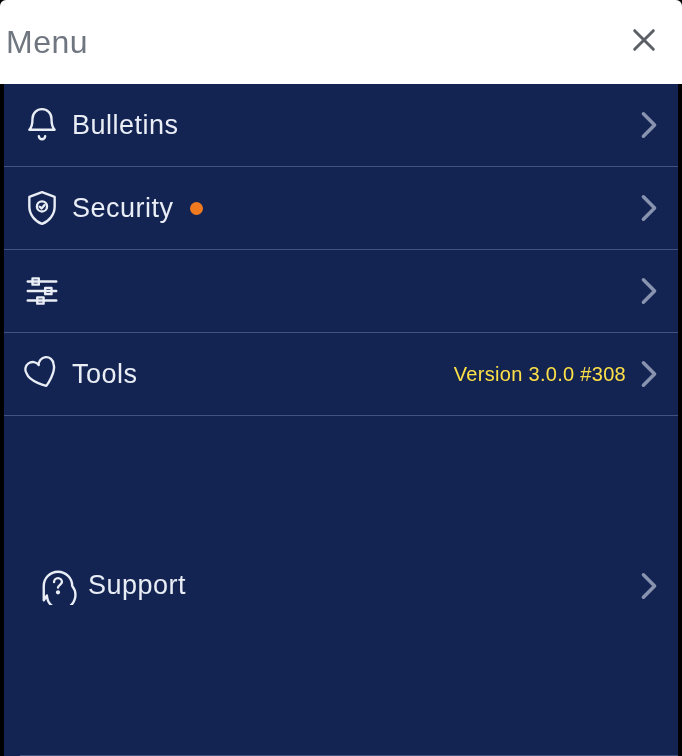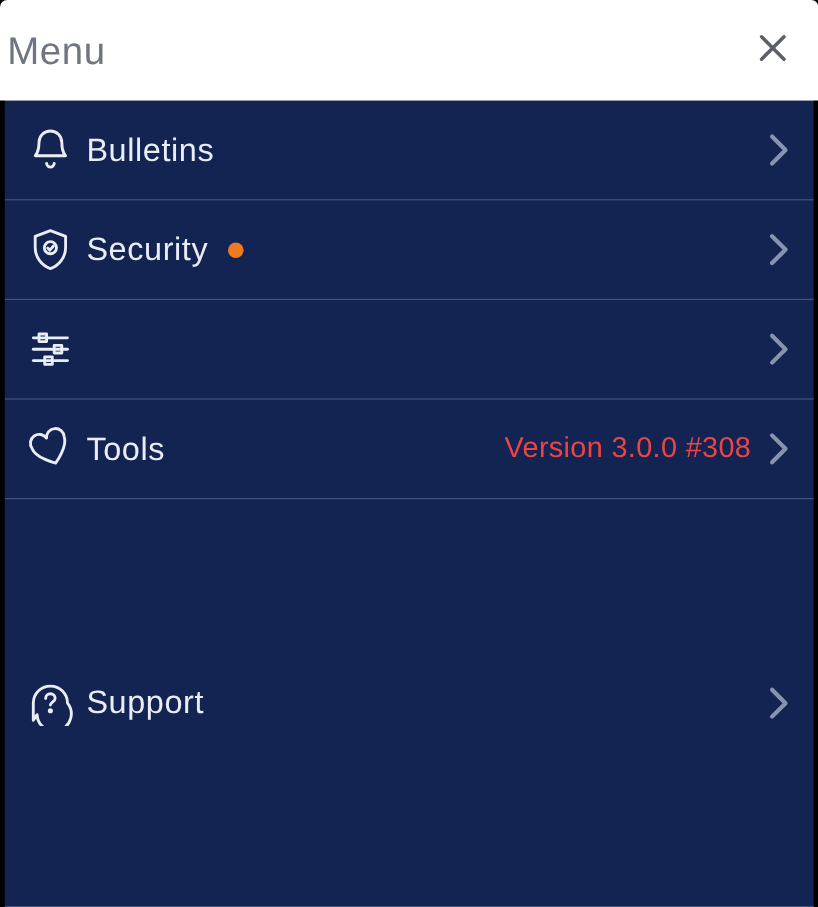--- a/index.html
+++ b/index.html
@@ -41,21 +41,21 @@
     border-right: 4px solid #000;
   }
   .item {
     height: 83px;
     display: flex;
     align-items: center;
     padding: 0 20px 0 8px;
     border-bottom: 1px solid #42537d;
     cursor: pointer;
   }
-  .item:last-child { flex: 1; }
+  .item:last-child { flex: 1; margin-left: 16px; }
   .icon-slot {
     width: 60px;
     display: flex;
     align-items: center;
     justify-content: center;
     color: #e9edf5;
   }
   .icon-slot svg { width: 38px; height: 38px; }
   .label {
     color: #e9edf5;
@@ -68,22 +68,22 @@
   }
   .dot {
     width: 13px;
     height: 13px;
     border-radius: 50%;
     background: #f07a1f;
     display: inline-block;
   }
   .spacer { flex: 1; }
   .trailing {
-    color: #ef4444;
-    font-size: 24px;
+    color: #fde047;
+    font-size: 20px;
     margin-right: 14px;
     letter-spacing: 0.3px;
   }
   .chevron { color: #8893b0; display:flex; align-items:center; }
   .chevron svg { width: 18px; height: 28px; }
 </style>
 </head>
 <body>
 
 <div class="header">

